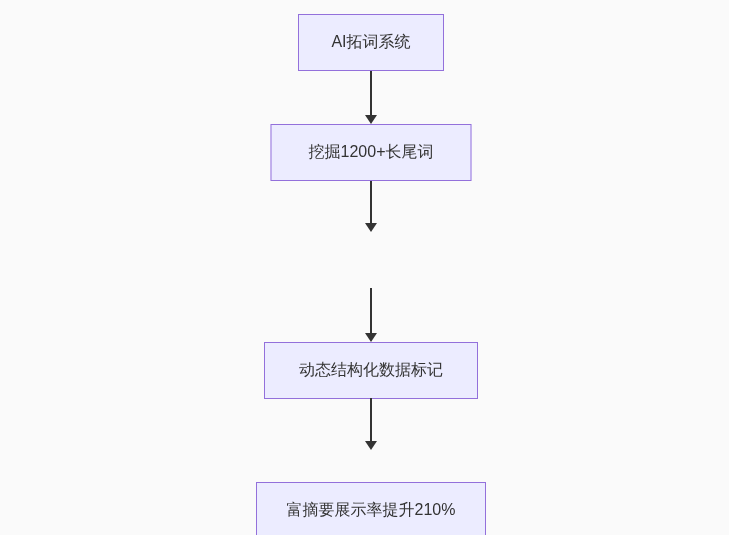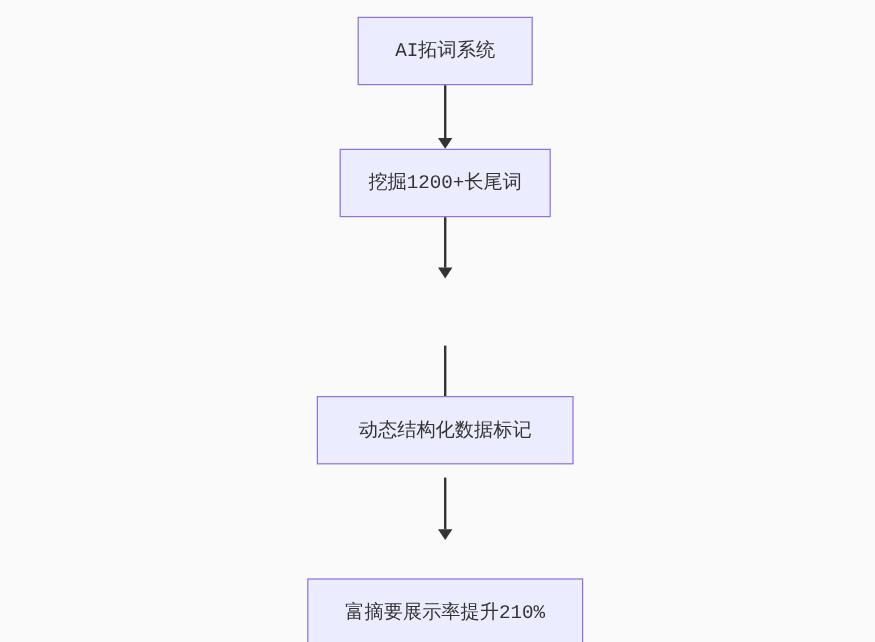--- a/index.html
+++ b/index.html
@@ -26,26 +26,25 @@
     box-sizing: border-box;
     background: #ECECFF;
     border: 1px solid #9370DB;
     display: flex;
     align-items: center;
     justify-content: center;
     font-size: 16px;
     color: #333333;
     white-space: nowrap;
     text-align: center;
-    font-family: Liberation Mono, monospace;
   }
   .node-1 { top: 14px;  width: 146px; }
-  .node-2 { top: 124px; width: 176px; }
+  .node-2 { top: 124px; width: 201px; }
   .node-3 { top: 232px; width: 222px; }
-  .node-4 { top: 330px; width: 214px; }
+  .node-4 { top: 342px; width: 214px; }
   .node-5 { top: 450px; width: 230px; margin-top: 32px; }
 
   .edge {
     position: absolute;
     left: 371px;
     transform: translateX(-50%);
     width: 12px;
     display: flex;
     flex-direction: column;
     align-items: center;

